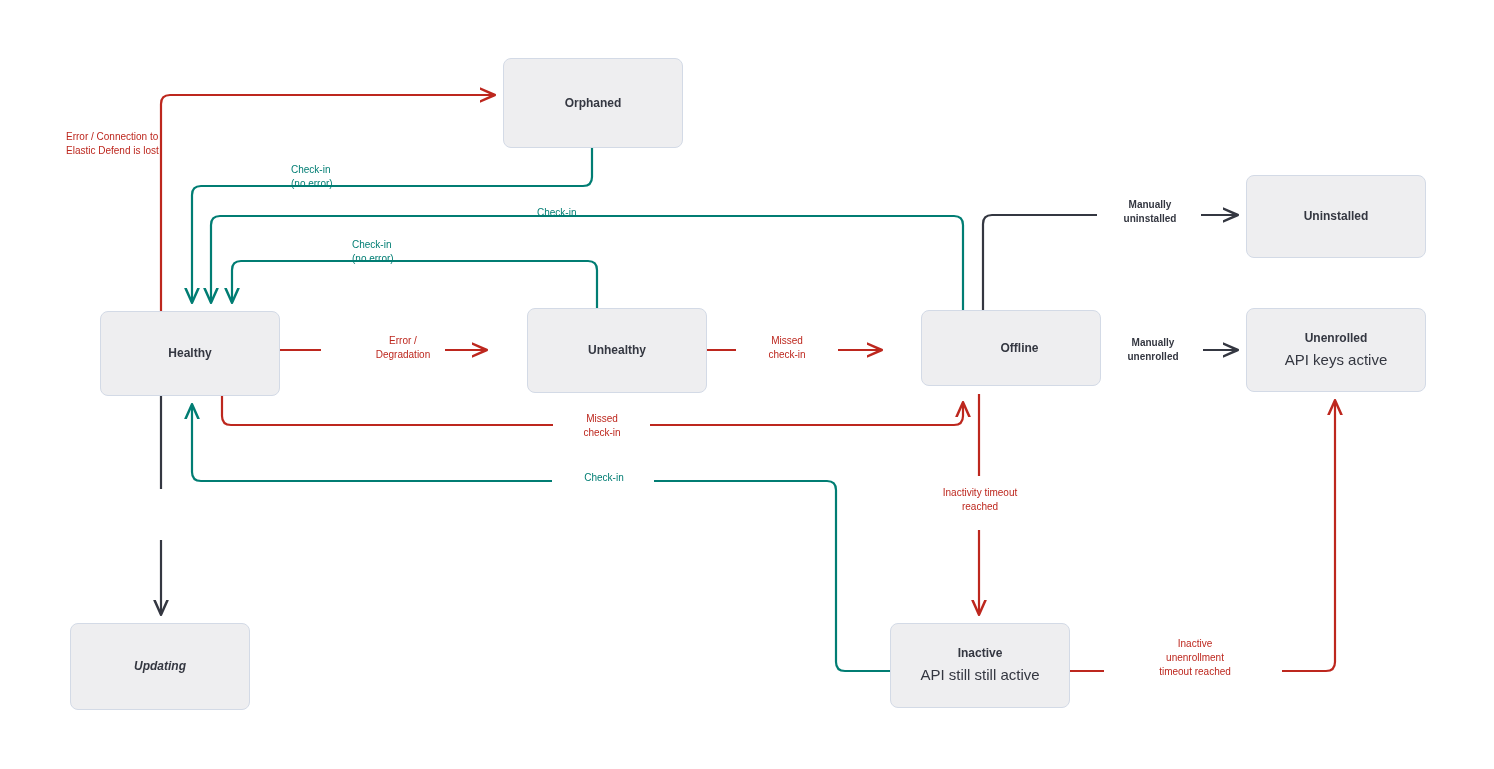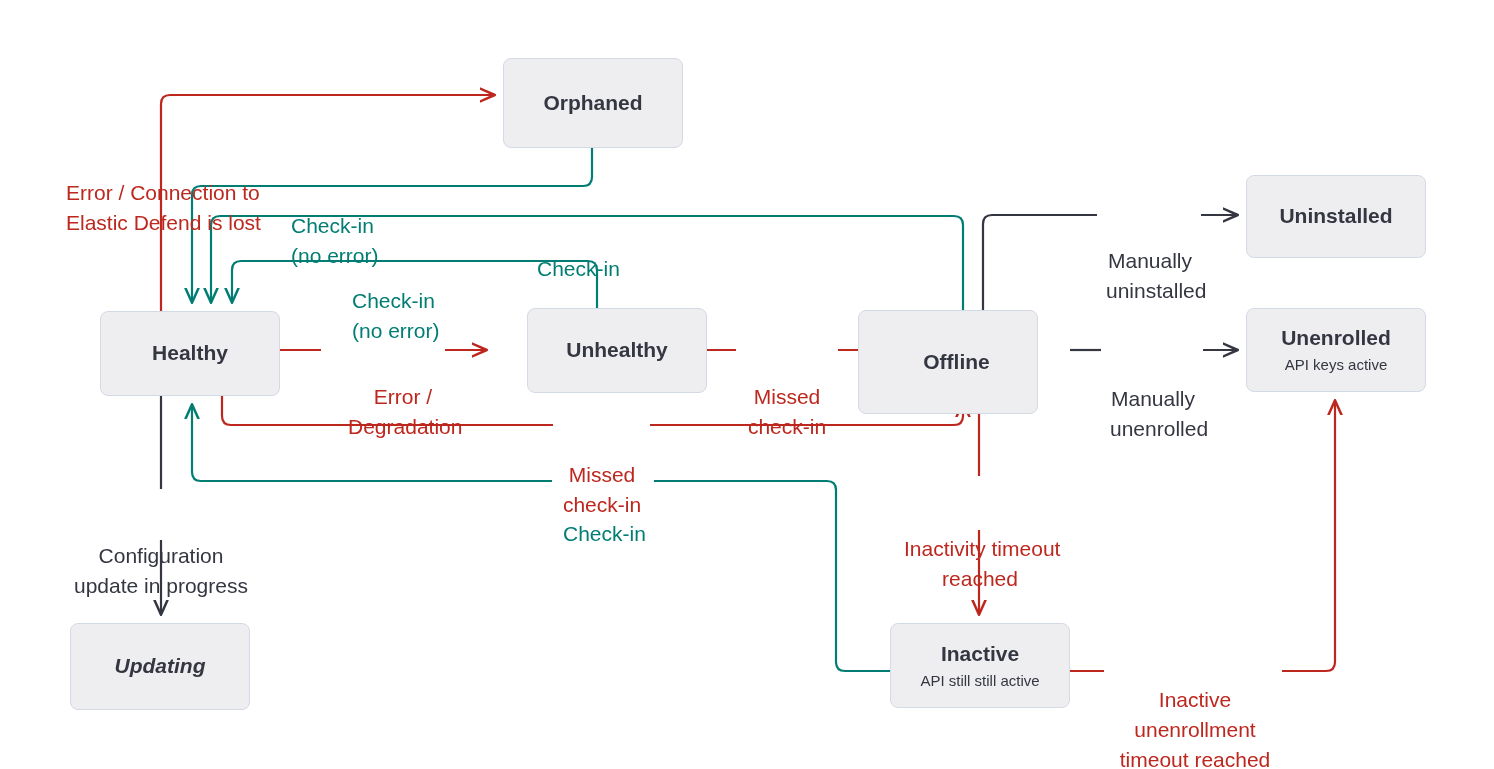--- a/index.html
+++ b/index.html
@@ -2,26 +2,26 @@
 <html><head>
 <meta charset="utf-8">
 <style>
   html,body{margin:0;padding:0;background:#fff;}
   body{width:1494px;height:769px;font-family:"Liberation Sans",sans-serif;}
   #stage{position:relative;width:1494px;height:769px;overflow:hidden;background:#fff;}
   svg#wires{position:absolute;left:0;top:0;width:1494px;height:769px;}
   .node{position:absolute;box-sizing:border-box;background:#EEEEF0;border:1px solid #D3DAE6;
         border-radius:8px;display:flex;flex-direction:column;align-items:center;
         justify-content:center;text-align:center;}
-  .node .ttl{font-size:21px;font-weight:bold;color:#343741;line-height:1.25;}
+  .node .ttl{font-size:12px;font-weight:bold;color:#343741;line-height:1.25;}
   .node .sub{font-size:15px;font-weight:normal;color:#343741;line-height:1.3;margin-top:4px;}
-  .lbl{position:absolute;font-size:21px;line-height:1.42;text-align:center;white-space:pre;margin-top:48px;}
+  .lbl{position:absolute;font-size:10px;line-height:1.42;text-align:center;white-space:pre;}
   .lbl.red{color:#BD271E;}
   .lbl.teal{color:#017D73;}
-  .lbl.dark{color:#343741;}
+  .lbl.dark{color:#343741;font-weight:bold;}
 </style>
 </head>
 <body>
 
 <div id="stage">
 
   <svg id="wires" viewBox="0 0 1494 769" xmlns="http://www.w3.org/2000/svg">
     <defs>
       <marker id="ar-red" viewBox="0 0 10 10" refX="9" refY="5" markerWidth="7" markerHeight="7" orient="auto-start-reverse">
         <path d="M0,0.8 L9.5,5 L0,9.2" fill="none" stroke="#BD271E" stroke-width="1.6" stroke-linecap="round" stroke-linejoin="round"></path>
@@ -78,21 +78,21 @@
   </div>
 
   <div class="node" style="left:100px;top:311px;width:180px;height:85px;">
     <div class="ttl">Healthy</div>
   </div>
 
   <div class="node" style="left:495px;top:308px;width:180px;height:85px;margin-left:32px;">
     <div class="ttl">Unhealthy</div>
   </div>
 
-  <div class="node" style="left:858px;top:310px;width:180px;height:104px;padding-left:17px;">
+  <div class="node" style="left:921px;top:310px;width:180px;height:76px;padding-left:17px;">
     <div class="ttl">Offline</div>
   </div>
 
   <div class="node" style="left:1246px;top:175px;width:180px;height:83px;">
     <div class="ttl">Uninstalled</div>
   </div>
 
   <div class="node" style="left:1246px;top:308px;width:180px;height:84px;">
     <div class="ttl">Unenrolled</div>
     <div class="sub">API keys active</div>
@@ -123,16 +123,14 @@
   <div class="lbl dark" style="left:1110px;top:336px;text-align:center;width:86px;">Manually
 unenrolled</div>
   <div class="lbl red" style="left:561px;top:412px;text-align:center;width:82px;">Missed
 check-in</div>
   <div class="lbl teal" style="left:563px;top:471px;text-align:center;width:82px;">Check-in</div>
   <div class="lbl red" style="left:904px;top:486px;text-align:center;width:152px;">Inactivity timeout
 reached</div>
   <div class="lbl red" style="left:1112px;top:637px;text-align:center;width:166px;">Inactive
 unenrollment
 timeout reached</div>
-  <div class="lbl dark" style="left:71px;top:493px;text-align:center;width:180px;">Configuration
-update in progress</div>
 
 </div>
 
 </body></html>

